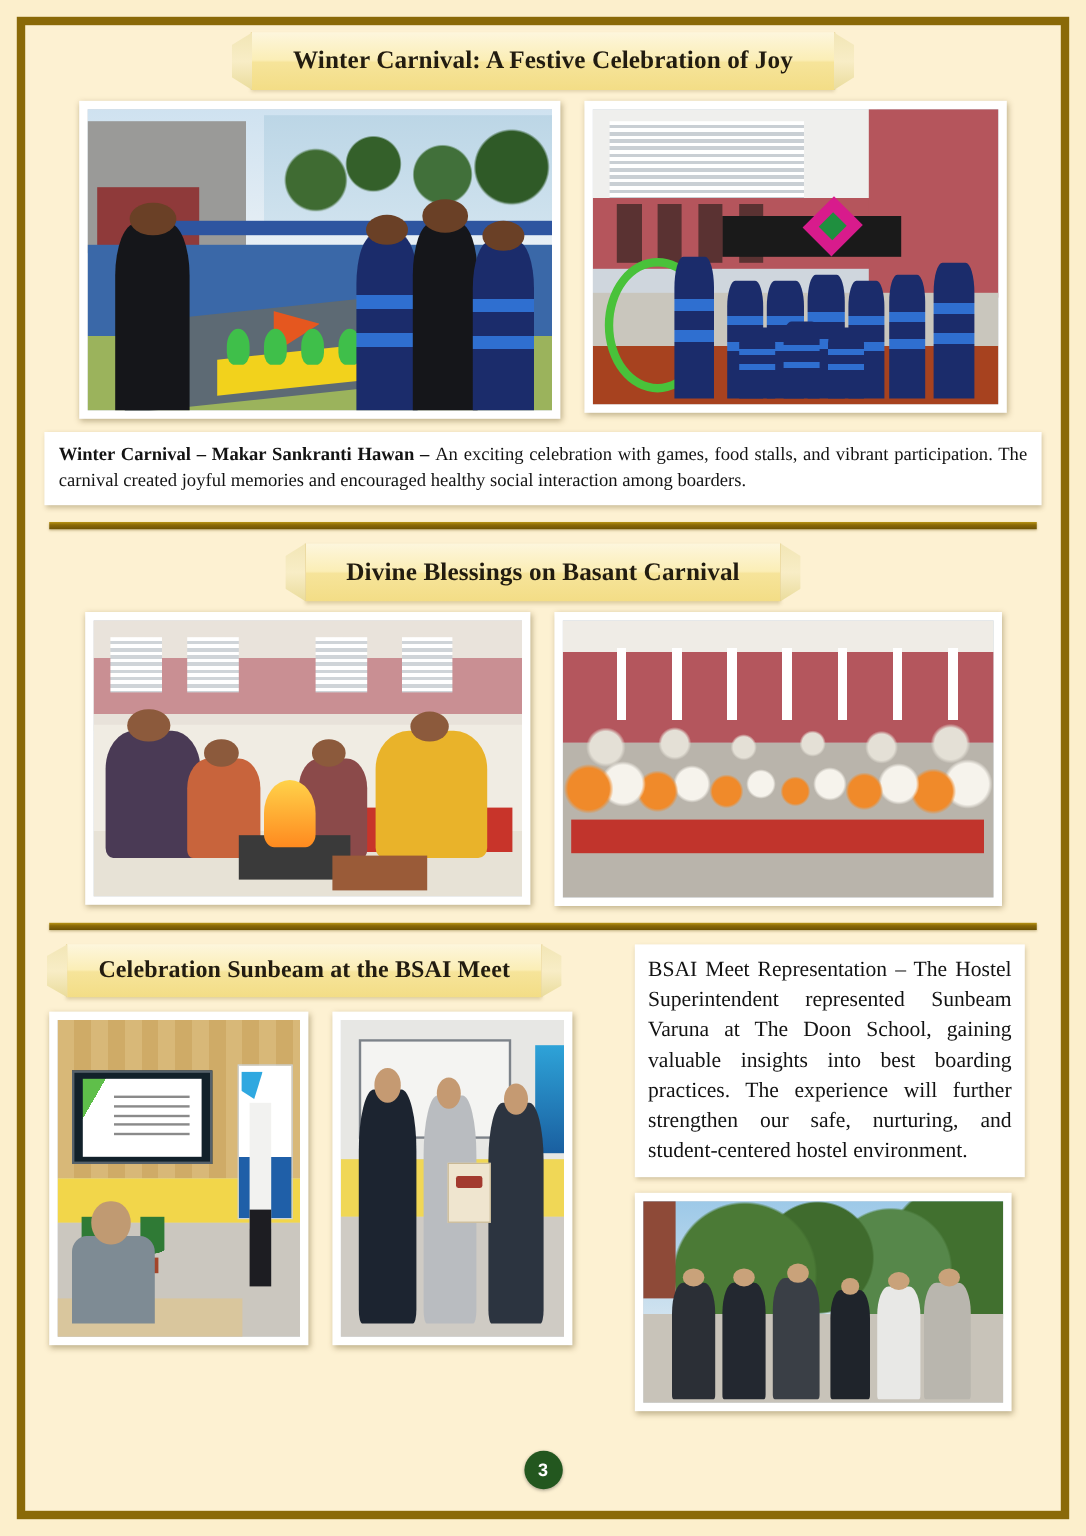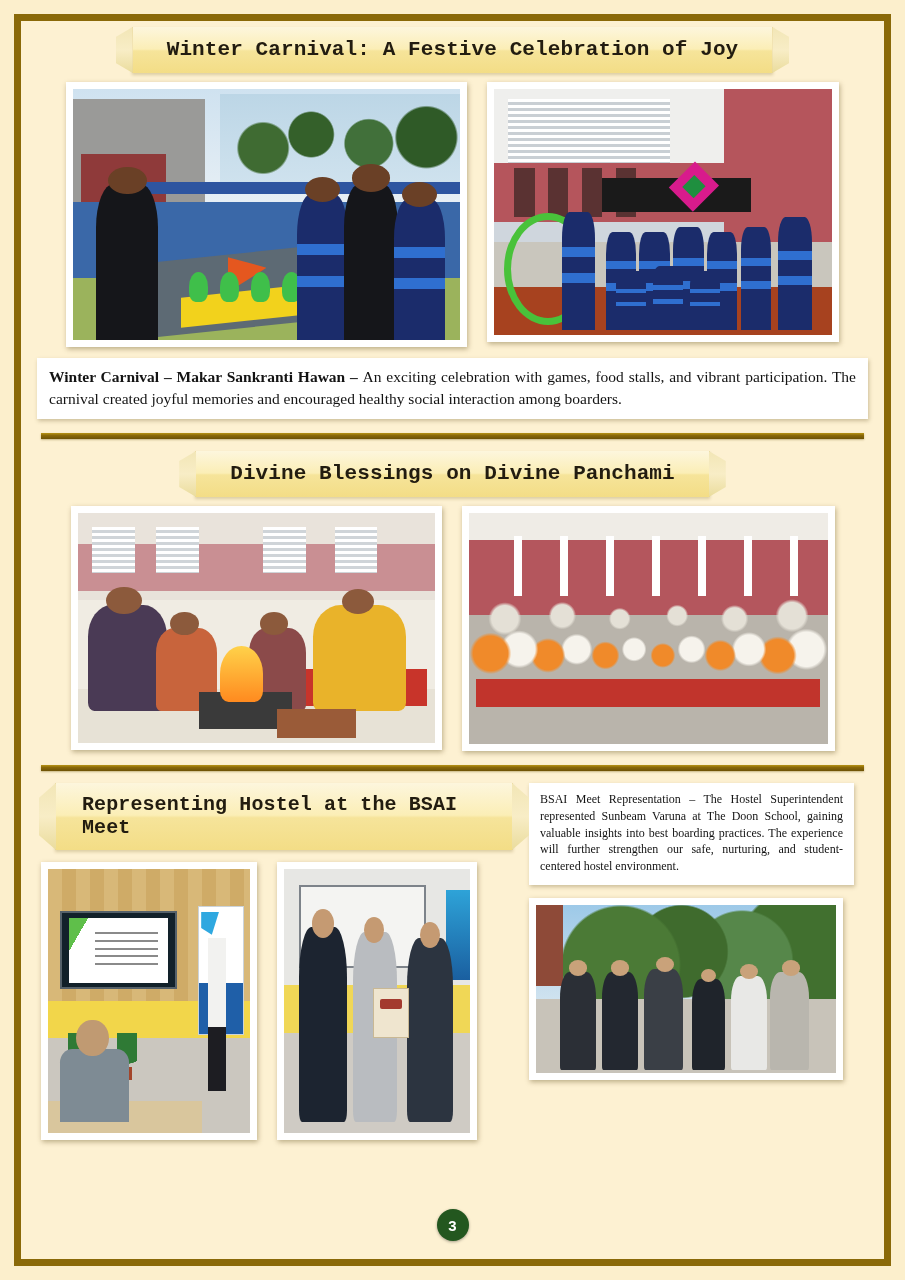--- a/index.html
+++ b/index.html
@@ -33,21 +33,21 @@
   .banner-wrap { display: flex; }
   .banner-wrap.center { justify-content: center; }
   .banner-wrap.left   { justify-content: flex-start; padding-left: 18px; }
 
   .banner {
     position: relative;
     display: inline-block;
     padding: 11px 34px 12px 34px;
     background: linear-gradient(180deg,#fdf6dd 0%, #fbeeb6 48%, #f6e49a 52%, #f3dd86 100%);
     color: #221c10;
-    font-family: Liberation Mono, monospace;
+    font-family: Liberation Serif, serif;
     font-weight: bold;
     font-size: 21px;
     letter-spacing: .1px;
     text-align: left;
     border-left: 1px solid #e6d08f;
     border-right: 1px solid #e6d08f;
     box-shadow: 0 2px 3px rgba(120,95,20,.25);
   }
   
   .banner::before, .banner::after {
@@ -113,21 +113,21 @@
   
   .sec3 { display: flex; gap: 16px; align-items: flex-start; }
   .sec3-left  { width: 476px; }
   .sec3-right { width: 325px; }
 
   .sec3-photos { display: flex; gap: 20px; margin-top: 12px; padding-left: 4px;}
 
   .sec3-caption {
     background: #ffffff;
     padding: 8px 11px 10px 11px;
-    font-size: 12px;
+    font-size: 18px;
     line-height: 1.40;
     text-align: justify;
     color: #131313;
     box-shadow: 1px 2px 4px rgba(90,70,20,.30);
   }
 
   
   .pagenum-wrap {
     position: absolute;
     left: 0; right: 0; bottom: 18px;
@@ -379,21 +379,21 @@
       <div class="caption">
         <b>Winter Carnival – Makar Sankranti Hawan – </b><span>An exciting celebration with games, food stalls, and vibrant participation. The carnival created joyful memories and encouraged healthy social interaction among boarders.</span>
       </div>
     </div>
 
     <div class="divider"></div>
 
     <div>
 
       <div class="banner-wrap center">
-        <div class="banner">Divine Blessings on Divine Panchami</div>
+        <div class="banner">Divine Blessings on Basant Carnival</div>
       </div>
 
       <div class="photo-row">
 
         <div class="photo" style="width:371px;height:244px;">
           <div class="img s3">
             <div class="scene">
               <div class="sky"></div>
               <div class="wall"></div>
               <div class="win w1"></div>
@@ -434,21 +434,21 @@
 
     </div>
 
     <div class="divider"></div>
 
     <div class="sec3">
 
       <div class="sec3-left">
 
         <div class="banner-wrap left">
-          <div class="banner" style="font-size:20px;padding:10px 26px 11px 26px;">Representing Hostel at the BSAI Meet</div>
+          <div class="banner" style="font-size:20px;padding:10px 26px 11px 26px;">Celebration Sunbeam at the BSAI Meet</div>
         </div>
 
         <div class="sec3-photos">
 
           <div class="photo" style="width:216px;height:278px;">
             <div class="img s5">
               <div class="scene">
                 <div class="wood"></div>
                 <div class="screen">
                   <div class="slide">

